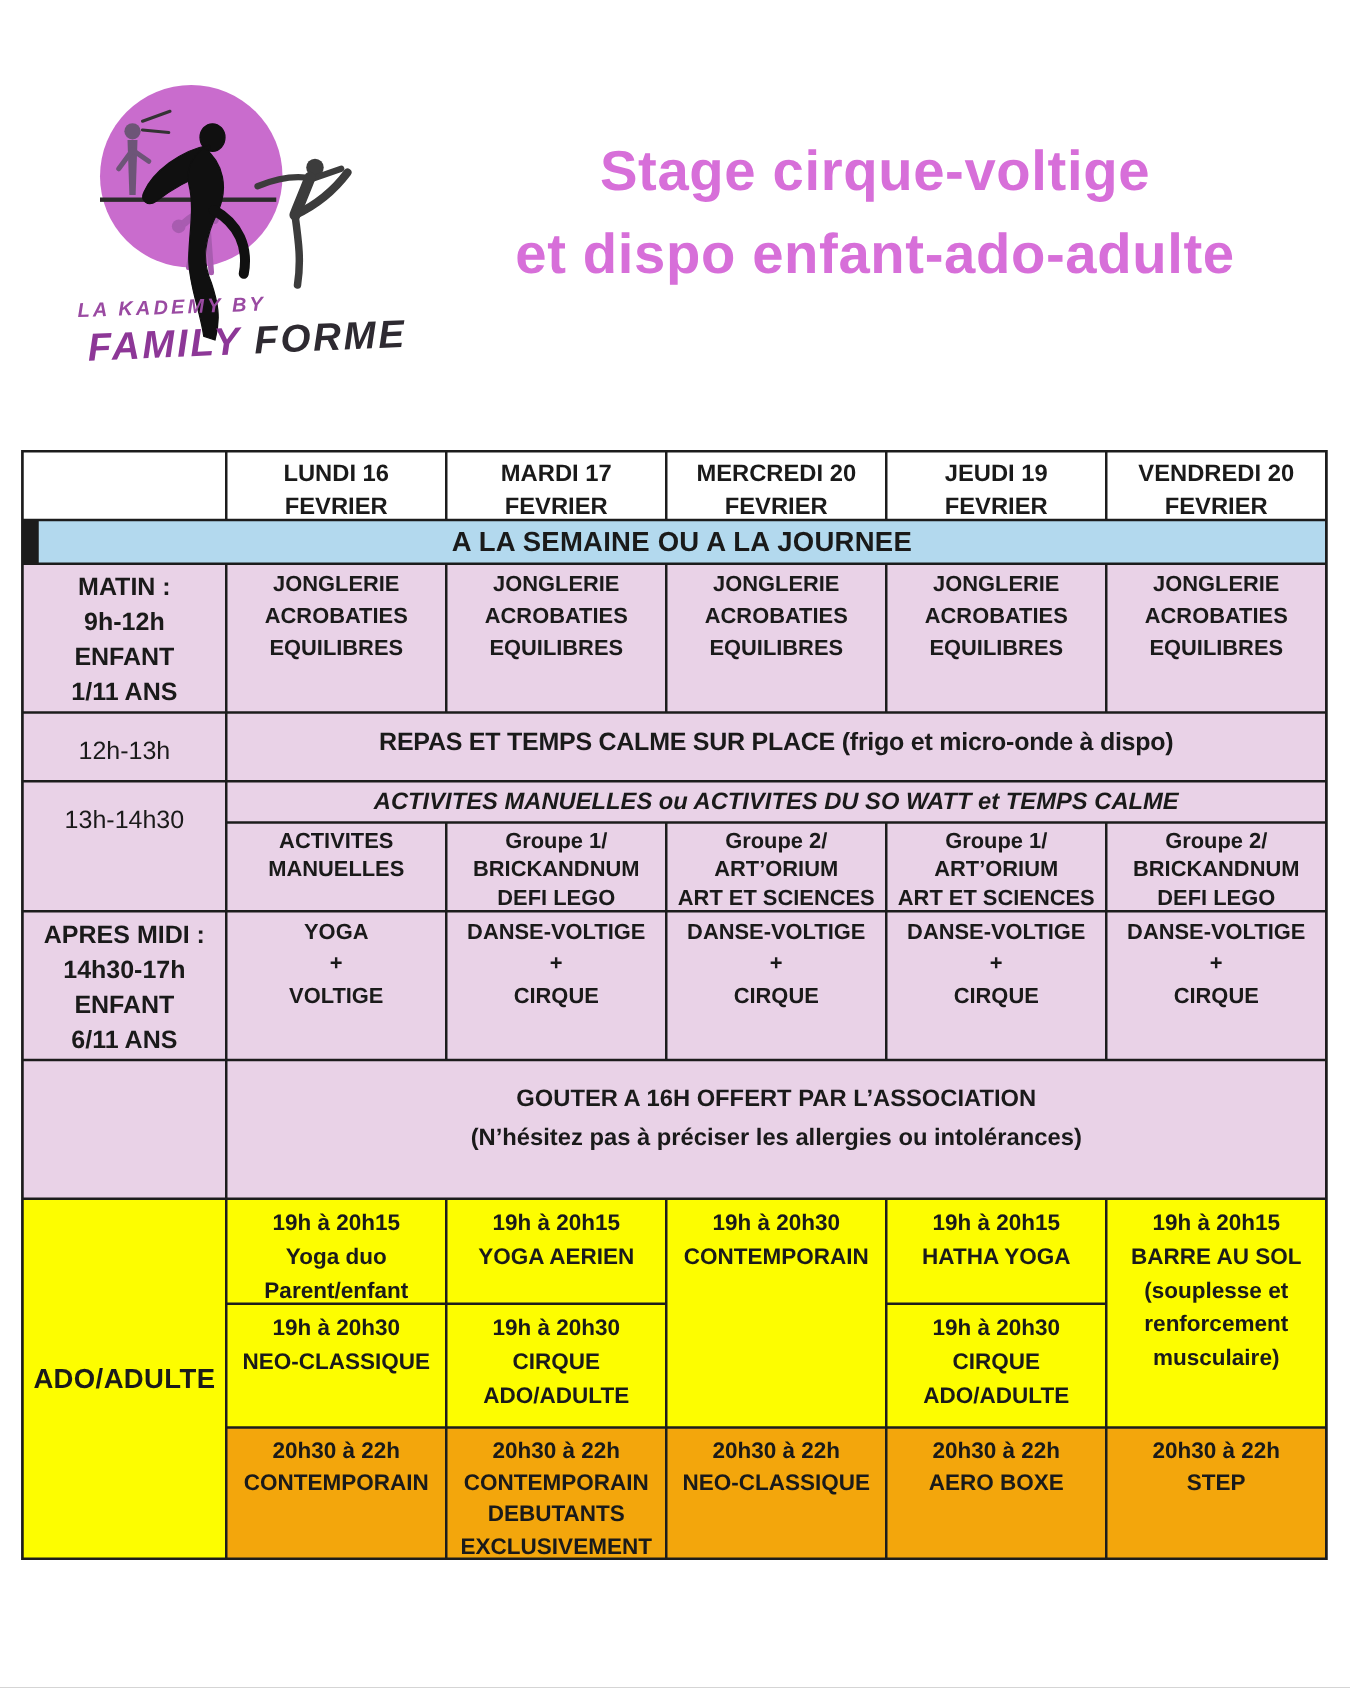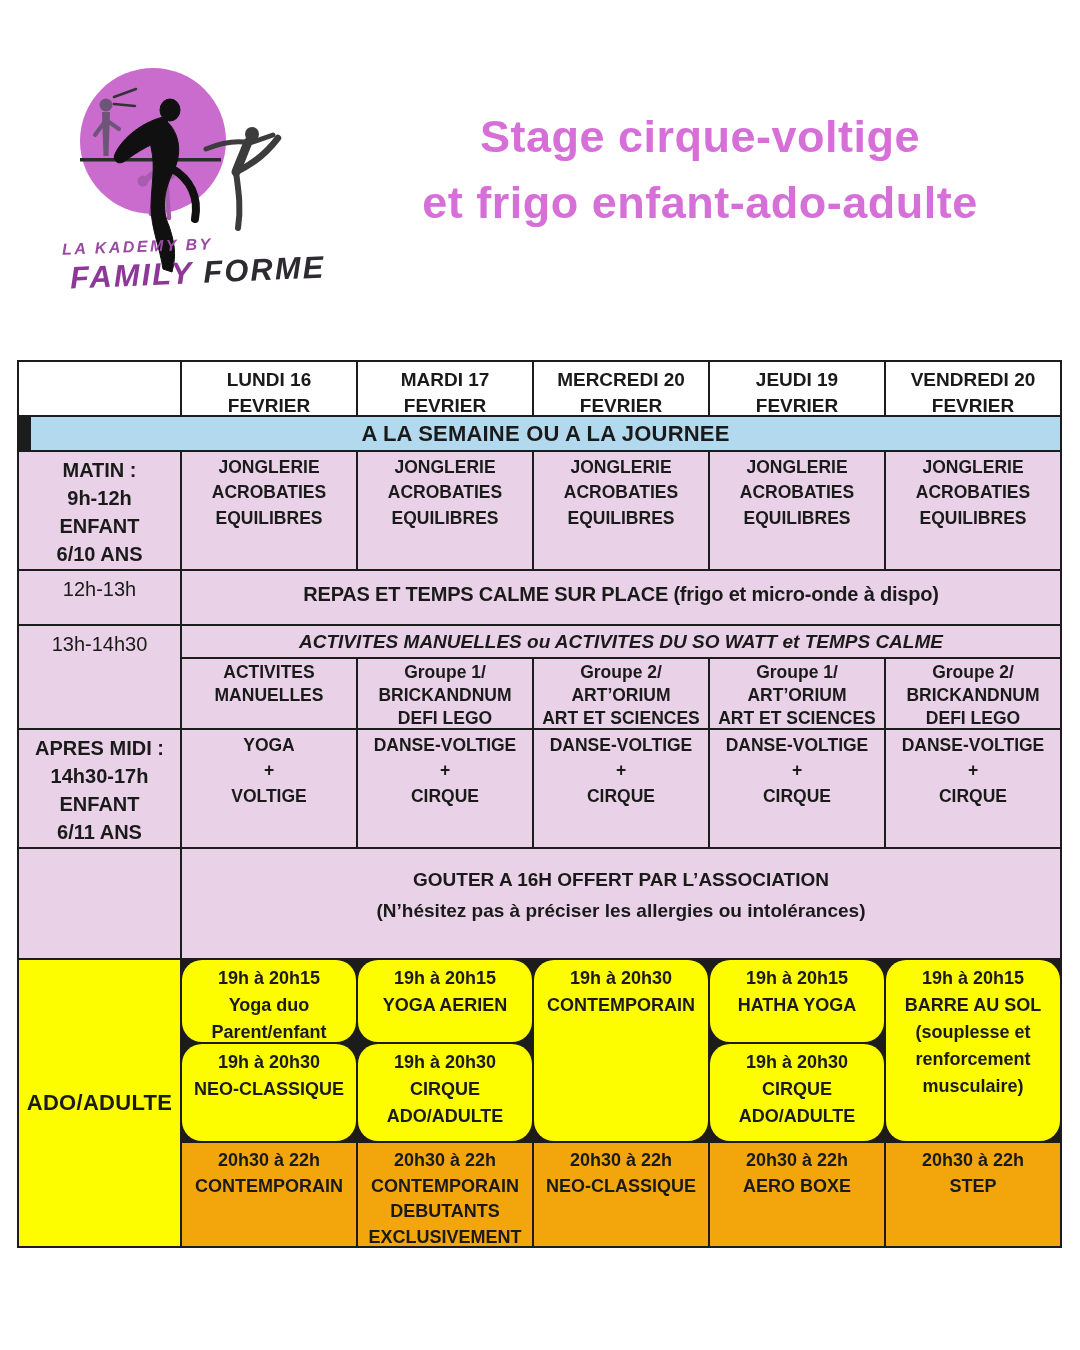--- a/index.html
+++ b/index.html
@@ -45,27 +45,27 @@
   }
   .white  { background:#ffffff; }
   .blue   { background:#b3d9ee; }
   .pink   { background:#e9d2e7; }
   .yellow { background:#fdfd00; }
   .orange { background:#f3a60c; }
 
   .day       { font-size:19px; line-height:1.35; justify-content:flex-start; padding-top:5px; }
   .week-band { font-size:22px; justify-content:center; padding-top:0; letter-spacing:0.2px;margin-left:12px; }
   .big-label { font-size:20px; line-height:1.4; padding-top:4px; }
-  .time-label{ font-weight:normal; font-size:20px; padding-top:4px; }
+  .time-label{ font-weight:normal; font-size:20px; padding-top:16px; }
   .band      { font-size:20px; padding-top:9px; letter-spacing:-0.2px; }
   .iband     { font-size:19px; font-style:italic; justify-content:center; padding-top:0; }
   .group     { line-height:1.3; padding-top:2px; }
   .snack     { font-size:19px; line-height:1.65; padding-top:15px; }
   .ado       { font-size:22px; justify-content:center; padding-top:0; letter-spacing:0.3px; }
-  .eve       { font-size:18px; line-height:1.5; padding-top:5px;border-radius:20px; }
+  .eve       { font-size:18px; line-height:1.5; padding-top:5px; }
   .late      { font-size:18px; line-height:1.42; padding-top:5px; }
 </style>
 </head>
 <body>
 
 <div class="page">
 
   <svg class="logo-svg" viewBox="0 0 260 255" aria-hidden="true">
     <circle cx="113" cy="93" r="73" fill="#c96ccd"></circle>
     <rect x="40" y="110" width="141" height="3.5" fill="#2b2b2b"></rect>
@@ -99,21 +99,21 @@
     </g>
   </svg>
   <div class="logo-tagline">LA KADEMY BY</div>
   <div class="logo-brand">
     <span class="brand-a">FAMILY</span>
     <span class="brand-b">FORME</span>
   </div>
 
   <div class="title">
     <div>Stage cirque-voltige</div>
-    <div>et frigo enfant-ado-adulte</div>
+    <div>et dispo enfant-ado-adulte</div>
   </div>
 
   <div class="schedule">
 
     <div class="cell white" style="grid-column:1;grid-row:1;"></div>
     <div class="cell white day" style="grid-column:2;grid-row:1;">LUNDI 16
 FEVRIER</div>
     <div class="cell white day" style="grid-column:3;grid-row:1;text-align:center;">MARDI 17
 FEVRIER</div>
     <div class="cell white day" style="grid-column:4;grid-row:1;">MERCREDI 20
@@ -121,21 +121,21 @@
     <div class="cell white day" style="grid-column:5;grid-row:1;">JEUDI 19
 FEVRIER</div>
     <div class="cell white day" style="grid-column:6;grid-row:1;">VENDREDI 20
 FEVRIER</div>
 
     <div class="cell blue week-band" style="grid-column:1/7;grid-row:2;">A LA SEMAINE OU A LA JOURNEE</div>
 
     <div class="cell pink big-label" style="grid-column:1;grid-row:3;">MATIN :
 9h-12h
 ENFANT
-6/10 ANS</div>
+1/11 ANS</div>
     <div class="cell pink" style="grid-column:2;grid-row:3;">JONGLERIE
 ACROBATIES
 EQUILIBRES</div>
     <div class="cell pink" style="grid-column:3;grid-row:3;">JONGLERIE
 ACROBATIES
 EQUILIBRES</div>
     <div class="cell pink" style="grid-column:4;grid-row:3;">JONGLERIE
 ACROBATIES
 EQUILIBRES</div>
     <div class="cell pink" style="grid-column:5;grid-row:3;">JONGLERIE

